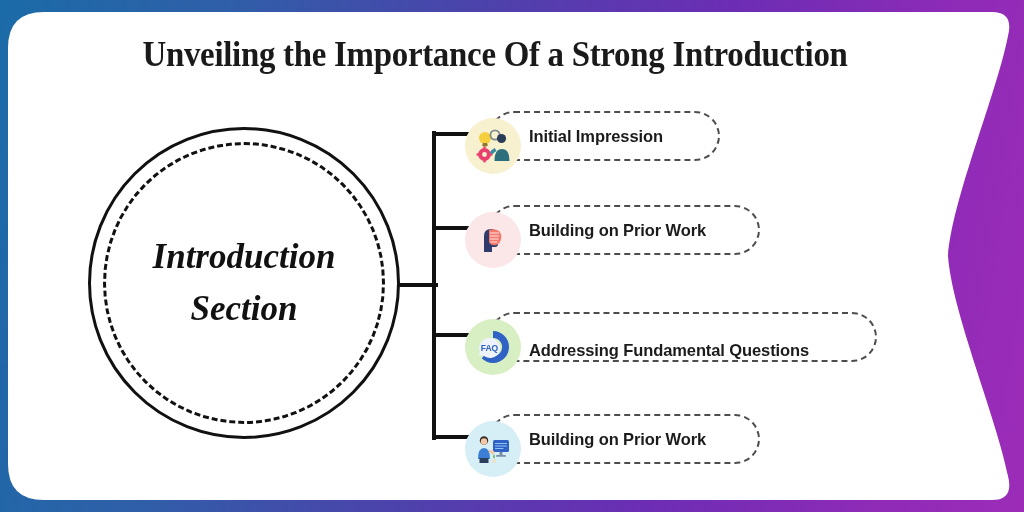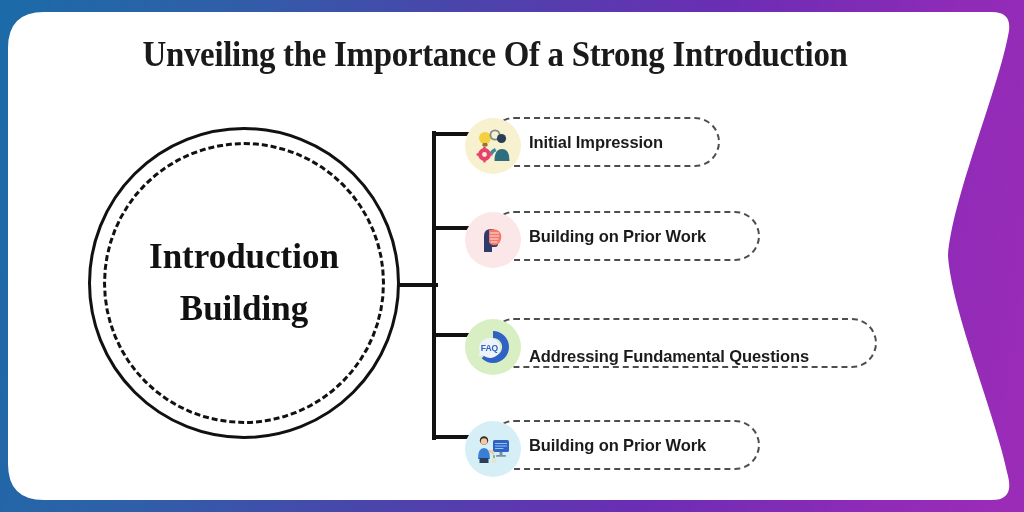--- a/index.html
+++ b/index.html
@@ -58,33 +58,34 @@
     display:flex;align-items:center;justify-content:center;
   }
   .hub-label{
     font-family:"Liberation Serif", serif;
     font-weight:700;
     font-size:35px;
     line-height:52px;
     color:#111;
     text-align:center;
     width:240px;
+    font-style:italic;
   }
 
   
   .bracket{position:absolute;left:0;top:0;width:1024px;height:512px;}
 
   
   .item{
     position:absolute;
     height:56px;
     display:flex;align-items:center;
   }
   .pill{
-    position:absolute;left:24px;top:10px;height:50px;
+    position:absolute;left:24px;top:4px;height:50px;
     border:2px dashed #4d4d4d;
     border-radius:27px;
     box-sizing:border-box;
     background:#fff;
     display:flex;align-items:center;
   }
   .pill-text{
     font-family:"Liberation Sans", sans-serif;
     font-weight:700;
     font-size:16.5px;
@@ -121,21 +122,21 @@
   </svg>
 
   <div class="content">
 
     <div class="title">Unveiling the Importance Of a Strong Introduction</div>
 
     <div class="hub">
       <div class="hub-inner">
         <div class="hub-label">
           <span>Introduction</span><br>
-          <span>Building</span>
+          <span>Section</span>
         </div>
       </div>
     </div>
 
     <svg class="bracket" viewBox="0 0 1024 512">
       <g stroke="#111111" stroke-width="4" fill="none" stroke-linecap="square">
         <line x1="400" y1="285" x2="436" y2="285"></line>
         <line x1="434" y1="133" x2="434" y2="438"></line>
         <line x1="434" y1="134" x2="472" y2="134"></line>
         <line x1="434" y1="228" x2="472" y2="228"></line>

